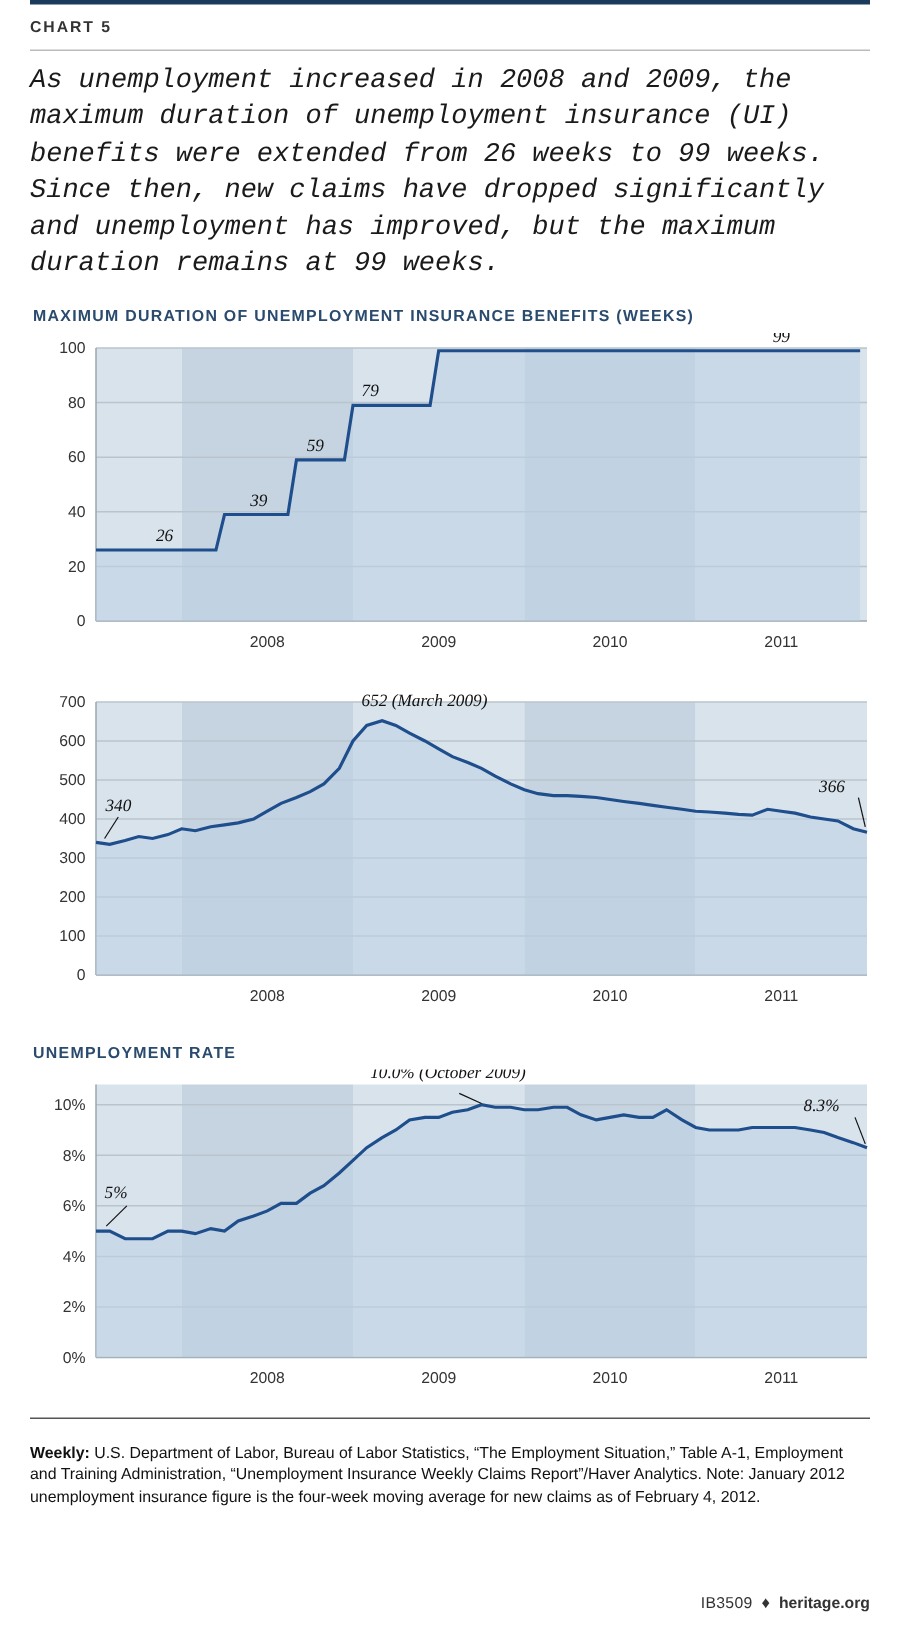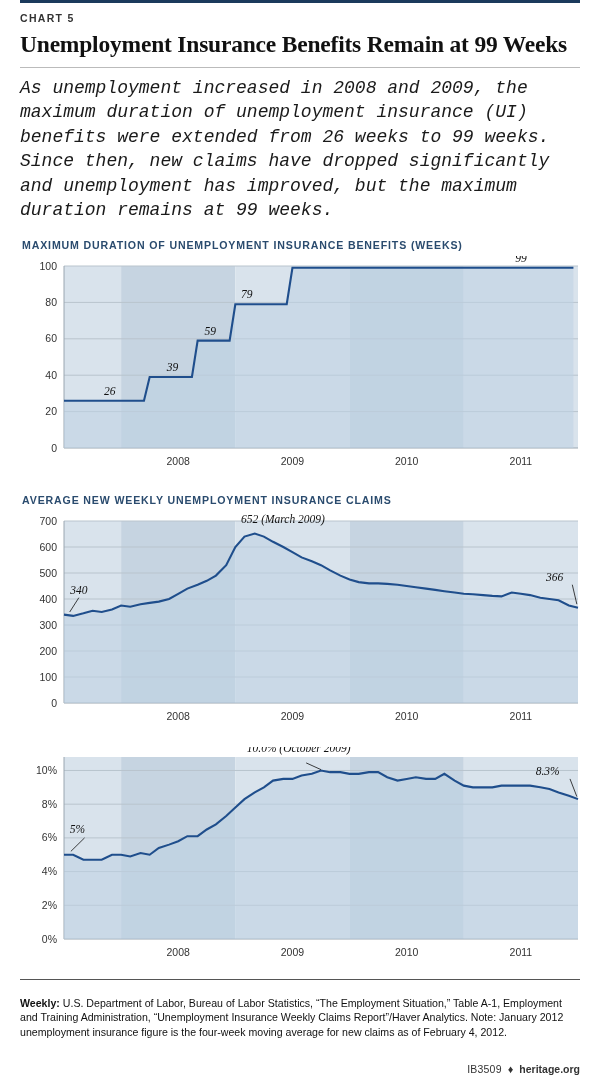--- a/index.html
+++ b/index.html
@@ -48,21 +48,20 @@
   .ylab{font-size:10.5px;fill:#333;}
   .annot{font-family:"Liberation Serif",serif;font-style:italic;font-size:11.5px;fill:#111;}
 </style>
 </head>
 <body>
 
 <div class="page">
 
   <div class="rule-top"></div>
   <div class="chart-kicker">CHART 5</div>
-  <h1 class="title">Unemployment Insurance Benefits Remain at 99 Weeks</h1>
   <div class="hairline"></div>
   <p class="dek">As unemployment increased in 2008 and 2009, the maximum duration of unemployment insurance (UI) benefits were extended from 26 weeks to 99 weeks. Since then, new claims have dropped significantly and unemployment has improved, but the maximum duration remains at 99 weeks.</p>
 
   <div class="panel">
     <div class="panel-title">MAXIMUM DURATION OF UNEMPLOYMENT INSURANCE BENEFITS (WEEKS)</div>
     <div class="plotwrap">
       <svg width="560" height="222" viewBox="0 0 560 222">
         <g id="c1-bands">
             <rect x="44" y="10" width="57.111111111111114" height="182" fill="#d9e3ec"></rect>
             <rect x="101.11111111111111" y="10" width="114.2222222222222" height="182" fill="#c6d4e1"></rect>
@@ -98,21 +97,20 @@
             <text x="152.5111111111163" y="115.02" text-anchor="middle" class="annot">39</text>
             <text x="190.20444444444132" y="78.62" text-anchor="middle" class="annot">59</text>
             <text x="226.7555555555452" y="42.22" text-anchor="middle" class="annot">79</text>
             <text x="500.88888888888886" y="5.819999999999993" text-anchor="middle" class="annot">99</text>
           </g>
       </svg>
     </div>
   </div>
 
   <div class="panel">
-    <div class="panel-title">AVERAGE NEW WEEKLY UNEMPLOYMENT INSURANCE CLAIMS</div>
     <div class="plotwrap">
       <svg width="560" height="222" viewBox="0 0 560 222">
         <g id="c2-bands">
             <rect x="44" y="10" width="57.111111111111114" height="182" fill="#d9e3ec"></rect>
             <rect x="101.11111111111111" y="10" width="114.2222222222222" height="182" fill="#c6d4e1"></rect>
             <rect x="215.33333333333331" y="10" width="114.22222222222223" height="182" fill="#d9e3ec"></rect>
             <rect x="329.55555555555554" y="10" width="114.22222222222223" height="182" fill="#c6d4e1"></rect>
             <rect x="443.77777777777777" y="10" width="114.22222222222223" height="182" fill="#d9e3ec"></rect>
           </g>
         <g id="c2-grid">
@@ -147,20 +145,21 @@
             <line x1="58.84888888890136" y1="86.69999999999999" x2="49.711111111105915" y2="101" stroke="#111" stroke-width="0.8"></line>
             <text x="221.04444444443925" y="12.480000000000018" text-anchor="start" class="annot">652 (March 2009)</text>
             <text x="526.0177777777809" y="69.80000000000001" text-anchor="start" class="annot">366</text>
             <line x1="552.2888888888941" y1="73.7" x2="556.8577777777788" y2="93.2" stroke="#111" stroke-width="0.8"></line>
           </g>
       </svg>
     </div>
   </div>
 
   <div class="panel">
+    <div class="panel-title">UNEMPLOYMENT RATE</div>
     <div class="plotwrap">
       <svg width="560" height="222" viewBox="0 0 560 222">
         <g id="c3-bands">
             <rect x="44" y="10" width="57.111111111111114" height="182" fill="#d9e3ec"></rect>
             <rect x="101.11111111111111" y="10" width="114.2222222222222" height="182" fill="#c6d4e1"></rect>
             <rect x="215.33333333333331" y="10" width="114.22222222222223" height="182" fill="#d9e3ec"></rect>
             <rect x="329.55555555555554" y="10" width="114.22222222222223" height="182" fill="#c6d4e1"></rect>
             <rect x="443.77777777777777" y="10" width="114.22222222222223" height="182" fill="#d9e3ec"></rect>
           </g>
         <g id="c3-grid">

